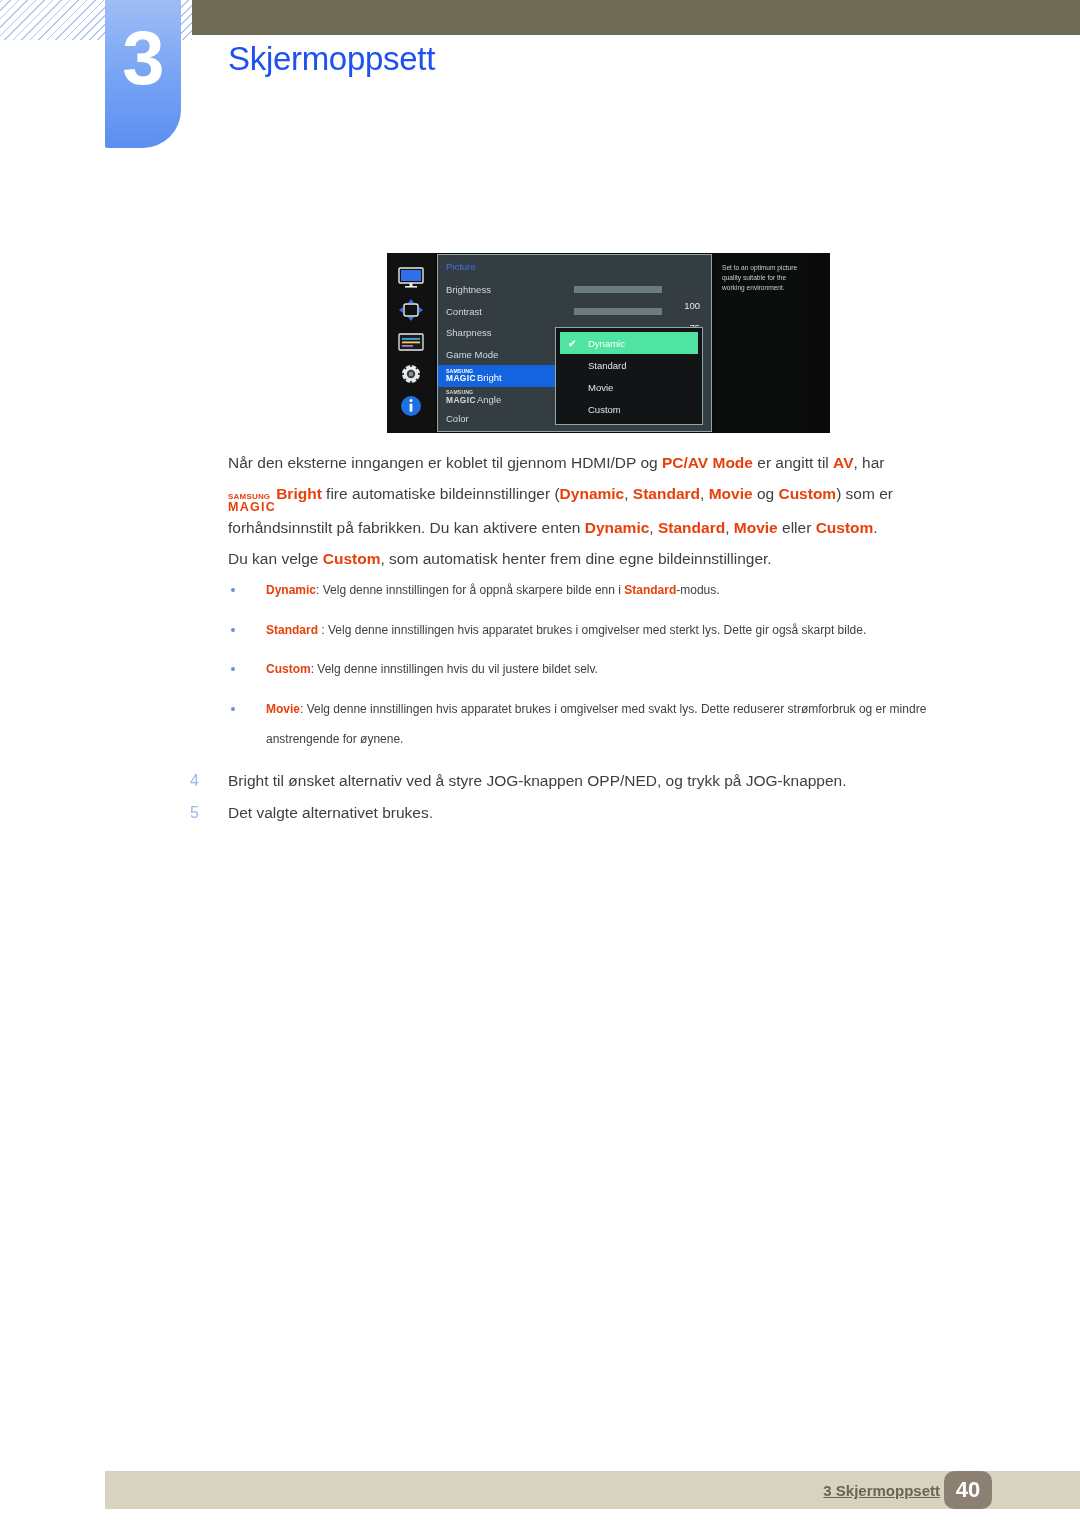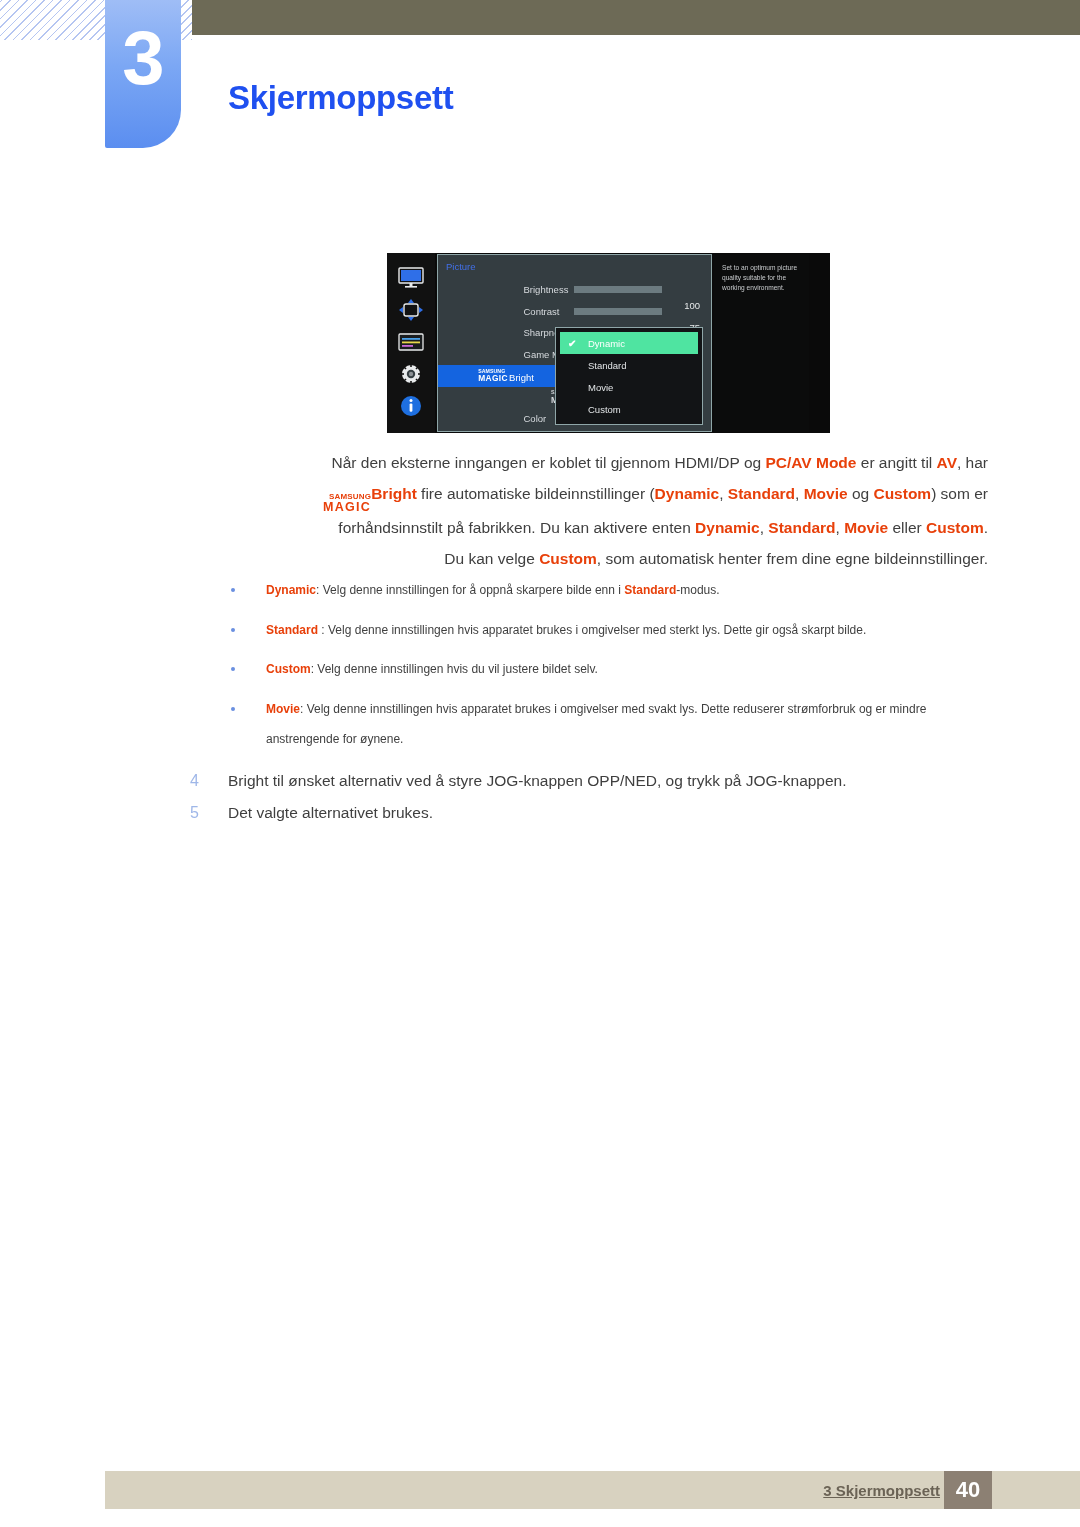--- a/index.html
+++ b/index.html
@@ -50,24 +50,23 @@
     font-size: 76px;
     font-weight: bold;
     color: #ffffff;
     line-height: 1;
     letter-spacing: -1px;
   }
   .chapter-title {
     position: absolute;
     left: 228px; top: 40px;
     font-size: 33px;
-    font-weight: bold;
+    font-weight: normal;
     color: #1f50f0;
     letter-spacing: -0.3px;
-    margin-top: 39px;
   }
 
   
   .osd {
     position: absolute;
     left: 387px; top: 253px;
     width: 443px; height: 180px;
     background: #0a0a0a;
     box-sizing: border-box;
   }
@@ -104,21 +103,20 @@
     font-size: 9.5px;
     margin-bottom: 7px;
   }
   .osd-row {
     height: 21.5px;
     display: flex;
     align-items: center;
     font-size: 9.5px;
     color: #d6dade;
     position: relative;
-    justify-content: center;
   }
   .osd-label { width: 110px; }
   .osd-row.sel {
     background: #1464e0;
     width: 120px;
     margin-left: -8px;
     padding-left: 8px;
     color: #ffffff;
   }
   .magic {
@@ -197,21 +195,20 @@
   }
 
   
   .para {
     position: absolute;
     left: 228px;
     width: 760px;
     font-size: 15.5px;
     line-height: 30.5px;
     color: #3f3f3f;
-    text-align: right;
   }
   .rd { color: #e8400a; font-weight: bold; }
   .magic-inline {
     display: inline-flex;
     align-items: flex-end;
     vertical-align: baseline;
     line-height: 1;
   }
   .magic-inline .ms { display:inline-block; line-height:1; }
   .magic-inline .ms .a { display:block; font-size:8px; font-weight:bold; color:#e8400a; letter-spacing:.2px;}
@@ -279,20 +276,21 @@
     position: absolute;
     right: 88px; bottom: 18px;
     width: 48px; height: 38px;
     background: #8c8073;
     color: #ffffff;
     font-size: 22px;
     font-weight: bold;
     display: flex;
     align-items: center;
     justify-content: center;
+    border-radius: 10px;
   }
 </style>
 </head>
 <body>
 
 <div class="hatch"></div>
 <div class="olive-bar"></div>
 <div class="chapter-tab"></div>
 <div class="chapter-num">3</div>
 <div class="chapter-title">Skjermoppsett</div>

